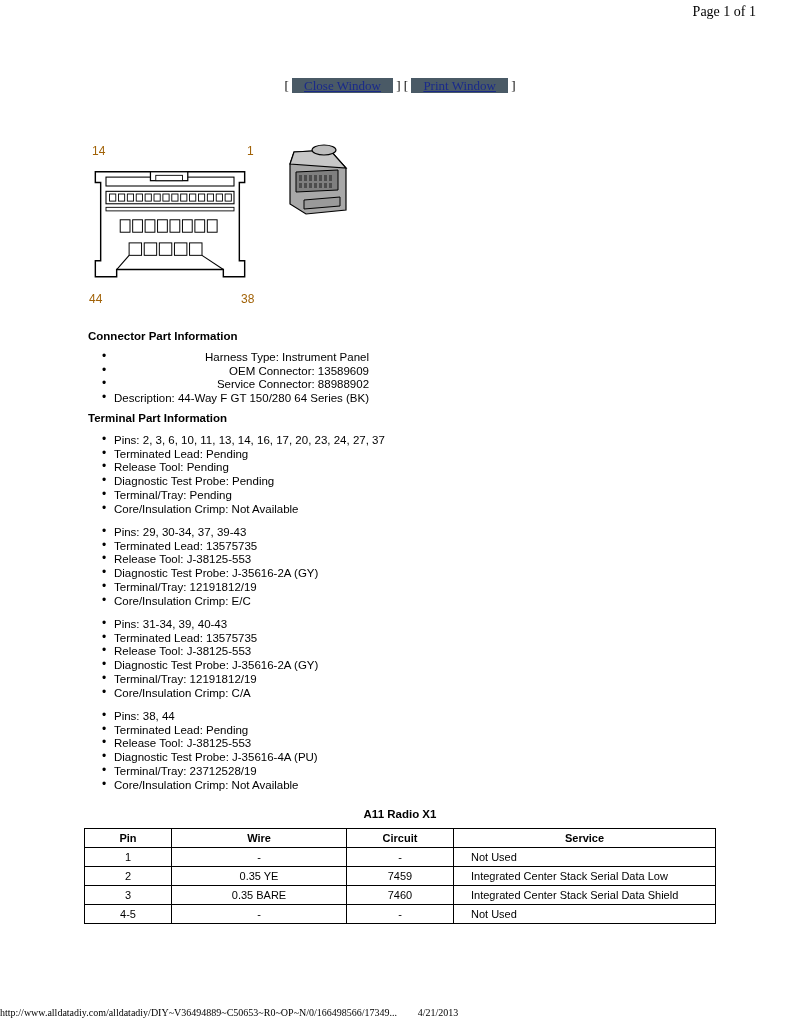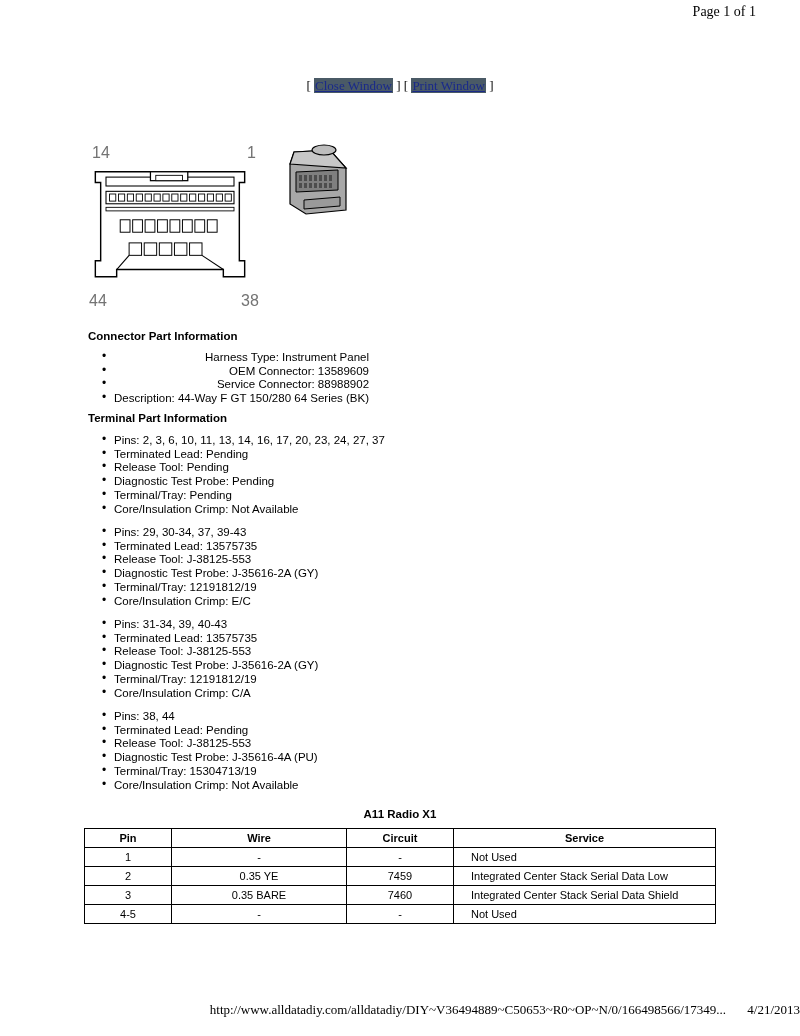--- a/index.html
+++ b/index.html
@@ -32,35 +32,35 @@
     font-family: "Liberation Serif", serif;
     font-size: 13px;
   }
   .window-links .bracket {
     color: #000;
   }
   .link-sel {
     background: #4a5a66;
     color: #1a2a8a;
     text-decoration: underline;
-    padding: 0 1px;
+    padding: 0 12px;
   }
   
   .diagram {
     position: absolute;
     left: 84px;
     top: 132px;
     width: 290px;
     height: 180px;
   }
   .lbl {
     position: absolute;
-    font-size: 16px;
+    font-size: 12px;
     font-family: "Liberation Sans", sans-serif;
-    color: #737373;
+    color: #a16207;
   }
   .conn-outer {
     position: absolute;
     left: 0; top: 0;
     width: 160px;
     height: 128px;
   }
   svg { display:block; }
   
   .section-title {
@@ -119,23 +119,23 @@
   }
   .c-pin { width: 52px; text-align: center; }
   .c-wire { width: 140px; text-align: center; }
   .c-circ { width: 72px; text-align: center; }
   .c-func { text-align: left; padding-left: 6px; }
   .footer {
     position: absolute;
     left: 0;
     width: 800px;
     bottom: 18px;
-    text-align: right;
+    text-align: left;
     font-family: "Liberation Serif", serif;
-    font-size: 13px;
+    font-size: 10px;
   }
   .footer .date { margin-left: 18px; }
 </style>
 </head>
 <body>
 
 <div class="page-header">Page 1 of 1</div>
 
 <div class="window-links">
   <span class="bracket">[</span>
@@ -264,21 +264,21 @@
   <li>Diagnostic Test Probe: J-35616-2A (GY)</li>
   <li>Terminal/Tray: 12191812/19</li>
   <li>Core/Insulation Crimp: C/A</li>
 </ul>
 
 <ul class="bl" style="top:710px;">
   <li>Pins: 38, 44</li>
   <li>Terminated Lead: Pending</li>
   <li>Release Tool: J-38125-553</li>
   <li>Diagnostic Test Probe: J-35616-4A (PU)</li>
-  <li>Terminal/Tray: 15304713/19</li>
+  <li>Terminal/Tray: 23712528/19</li>
   <li>Core/Insulation Crimp: Not Available</li>
 </ul>
 
 <div class="tbl-title">A11 Radio X1</div>
 <table class="pins">
   <thead>
     <tr>
       <th class="c-pin">Pin</th>
       <th class="c-wire">Wire</th>
       <th class="c-circ">Circuit</th>

